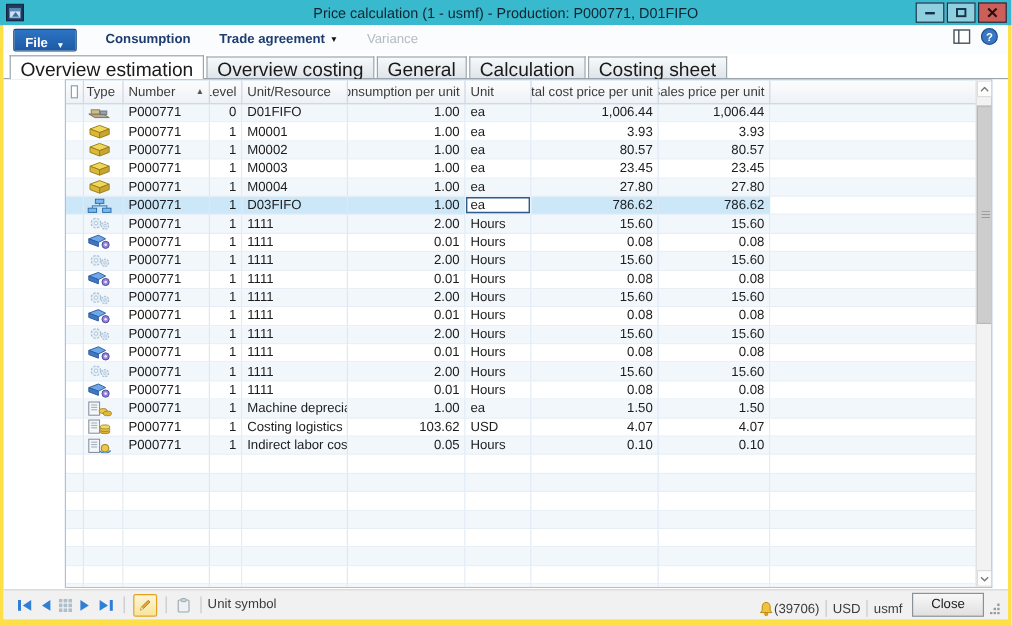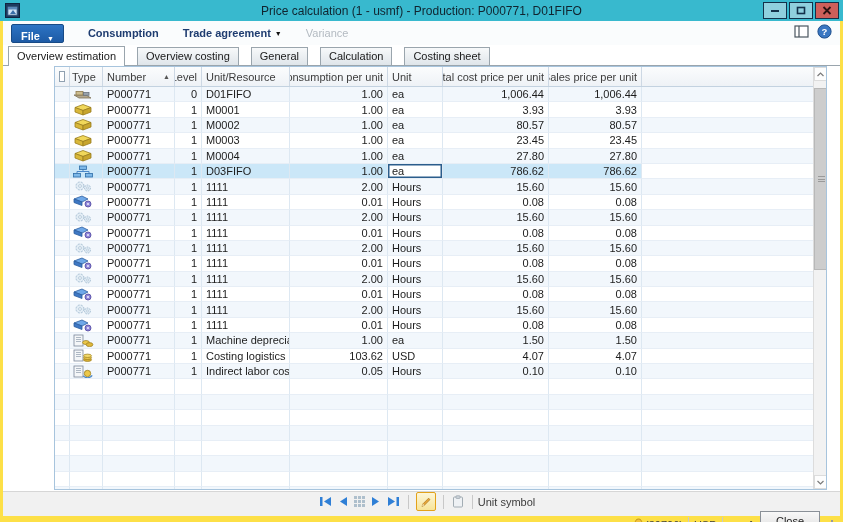--- a/index.html
+++ b/index.html
@@ -21,21 +21,21 @@
   .menubar { position:absolute; top:0; left:0; right:0; height:24px; background:#fafcfd; display:flex; align-items:center; }
   .file-btn { margin-left:8px; height:19px; padding:0 9px; background:linear-gradient(#2d74c4,#1d5aa5); border:1px solid #174a86; border-radius:2px; color:#fff; font-size:11px; font-weight:bold; display:flex; align-items:flex-end; gap:7px; }
   .file-caret { font-size:7px; line-height:1; }
   .menu-item { margin-left:24px; font-size:11px; font-weight:bold; color:#1e3c70; display:flex; align-items:center; gap:4px; }
   .menu-item .caret { font-size:7px; color:#111; }
   .menu-item.disabled { color:#b3bac1; font-weight:normal; }
   .menubar-right { margin-left:auto; margin-right:8px; display:flex; align-items:center; gap:8px; }
 
   
   .tabs { position:absolute; top:24px; left:0; right:0; height:21px; display:flex; align-items:flex-end; padding-left:5px; border-bottom:1px solid #9aa5ad; background:#fff; }
-  .tab { height:18px; padding:2px 8px 0 8px; font-size:11px; color:#1a1a1a; background:linear-gradient(#f7f9fa,#dfe5ea); border:1px solid #9aa5ad; border-bottom:none; margin-right:12px; white-space:nowrap; }
+  .tab { height:18px; padding:2px 8px 0 8px; font-size:16px; color:#1a1a1a; background:linear-gradient(#f7f9fa,#dfe5ea); border:1px solid #9aa5ad; border-bottom:none; margin-right:2px; white-space:nowrap; }
   .tab.active { background:#fff; height:20px; position:relative; top:1px; padding-top:3px; }
 
   
   .grid { position:absolute; top:45px; left:11px; right:13px; bottom:26px; border:1px solid #a7c4dd; background:#fff; overflow:hidden;margin-left:40px; }
   .grid-header { display:flex; height:20px; background:linear-gradient(#fbfcfd,#eef2f6); border-bottom:1px solid #c3d2e0; position:relative; z-index:2; }
   .hcell { font-size:11px; color:#3c3c3c; display:flex; align-items:center; border-right:1px solid #cdd8e4; padding:0 4px; overflow:hidden; white-space:nowrap; }
   .hcell.r { justify-content:flex-end; }
   .grid-body { position:absolute; top:20px; left:0; right:13px; bottom:0; overflow:hidden; }
   .row { display:flex; height:15.4px; }
   .row .cell { border-right:1px solid #dde8f2; border-bottom:1px solid #e7eef6; font-size:11px; color:#1c1c1c; display:flex; align-items:center; padding:0 4px; overflow:hidden; white-space:nowrap; background:#fff; }
@@ -59,21 +59,21 @@
 
   
   .vscroll { position:absolute; top:0; right:0; bottom:0; width:13px; background:#f2f2f2; border-left:1px solid #dcdcdc; z-index:3; }
   .vs-arrow { position:absolute; left:0; width:13px; height:14px; background:#fdfdfd; border:1px solid #dcdcdc; display:flex; align-items:center; justify-content:center; }
   .vs-up { top:0; } .vs-down { bottom:0; }
   .vs-thumb { position:absolute; left:0; top:21px; width:13px; height:182px; background:#cdcdcd; border:1px solid #b8b8b8; }
   .vs-grip { position:absolute; left:3px; top:50%; margin-top:-3px; width:7px; height:6px;
     background:repeating-linear-gradient(#9a9a9a 0 1px, transparent 1px 2.5px); }
 
   
-  .statusbar { position:absolute; left:0; right:0; bottom:0; height:25px; background:#f1f1f1; border-top:1px solid #d6d6d6; display:flex; align-items:center; font-size:11px; color:#3c3c3c;flex-direction:column; }
+  .statusbar { position:absolute; left:0; right:0; bottom:0; height:25px; background:#f1f1f1; border-top:1px solid #d6d6d6; display:flex; align-items:center; font-size:11px; color:#3c3c3c; }
   .sb-sep { width:1px; height:14px; background:#c8c8c8; margin:0 5px; }
   .nav-btn { padding:2px 3px; display:flex; align-items:center; }
   .edit-btn { width:20px; height:19px; margin:0 2px; background:linear-gradient(#fdf6d8,#f7e49a); border:1px solid #e3a21a; border-radius:2px; display:flex; align-items:center; justify-content:center; }
   .sb-left { display:flex; align-items:center; margin-left:8px; }
   .sb-right { display:flex; align-items:flex-end; margin-left:auto; margin-right:6px; }
   .close-btn { width:60px; height:20px; background:linear-gradient(#f8f8f8,#e0e0e0); border:1px solid #8a9097; font-size:11px; color:#1a1a1a; display:flex; align-items:center; justify-content:center; margin-left:8px; font-family:"Liberation Sans", sans-serif; }
   .grip { width:10px; height:10px; margin-left:4px; align-self:flex-end; margin-bottom:2px; }
 </style>
 </head>
 <body>

